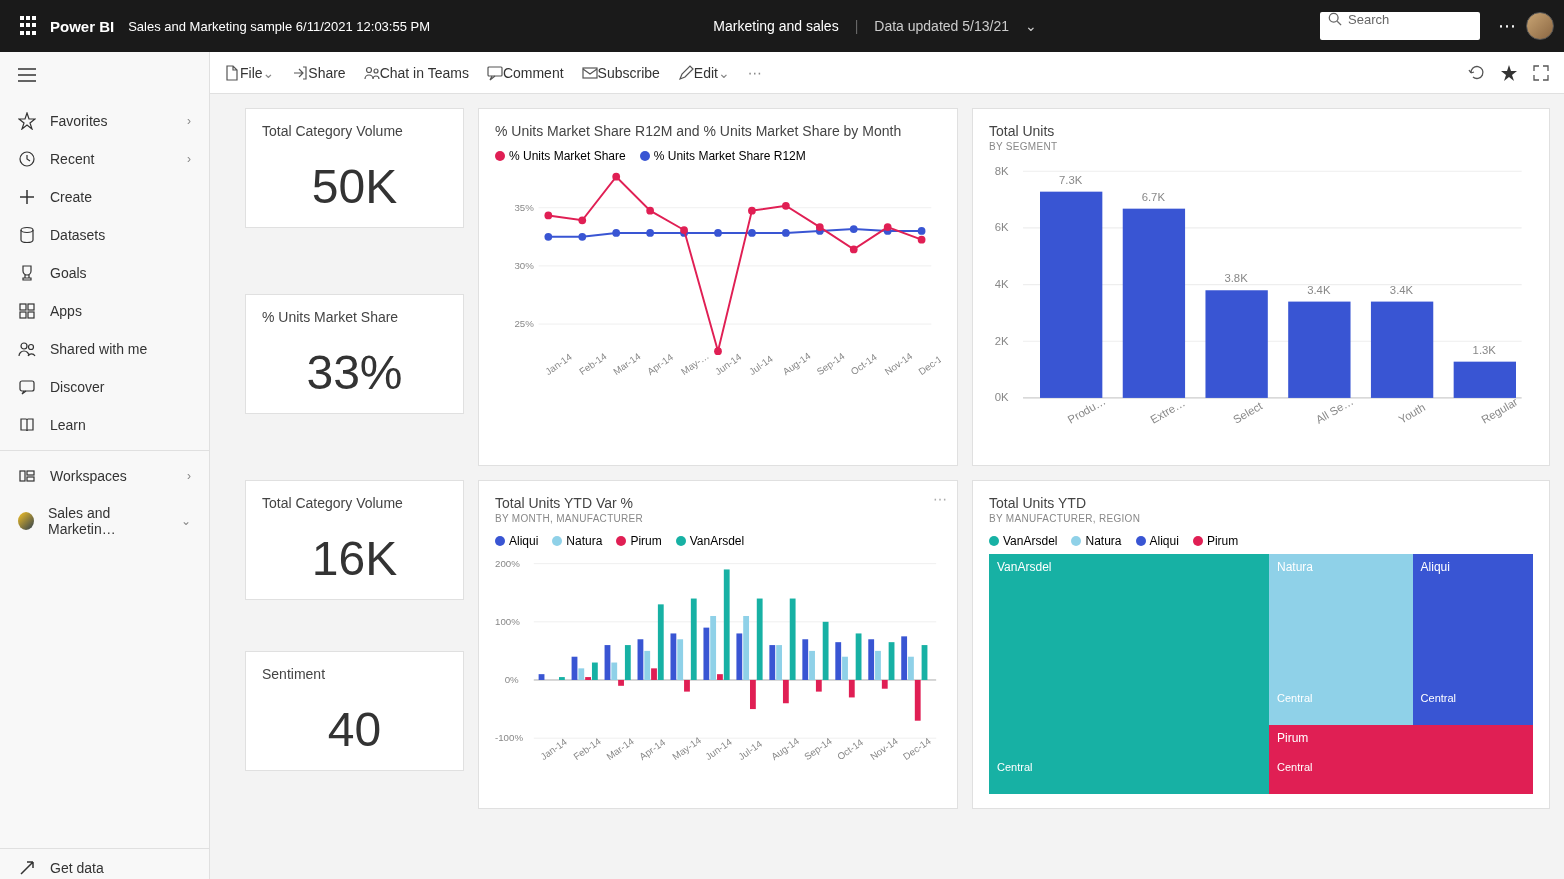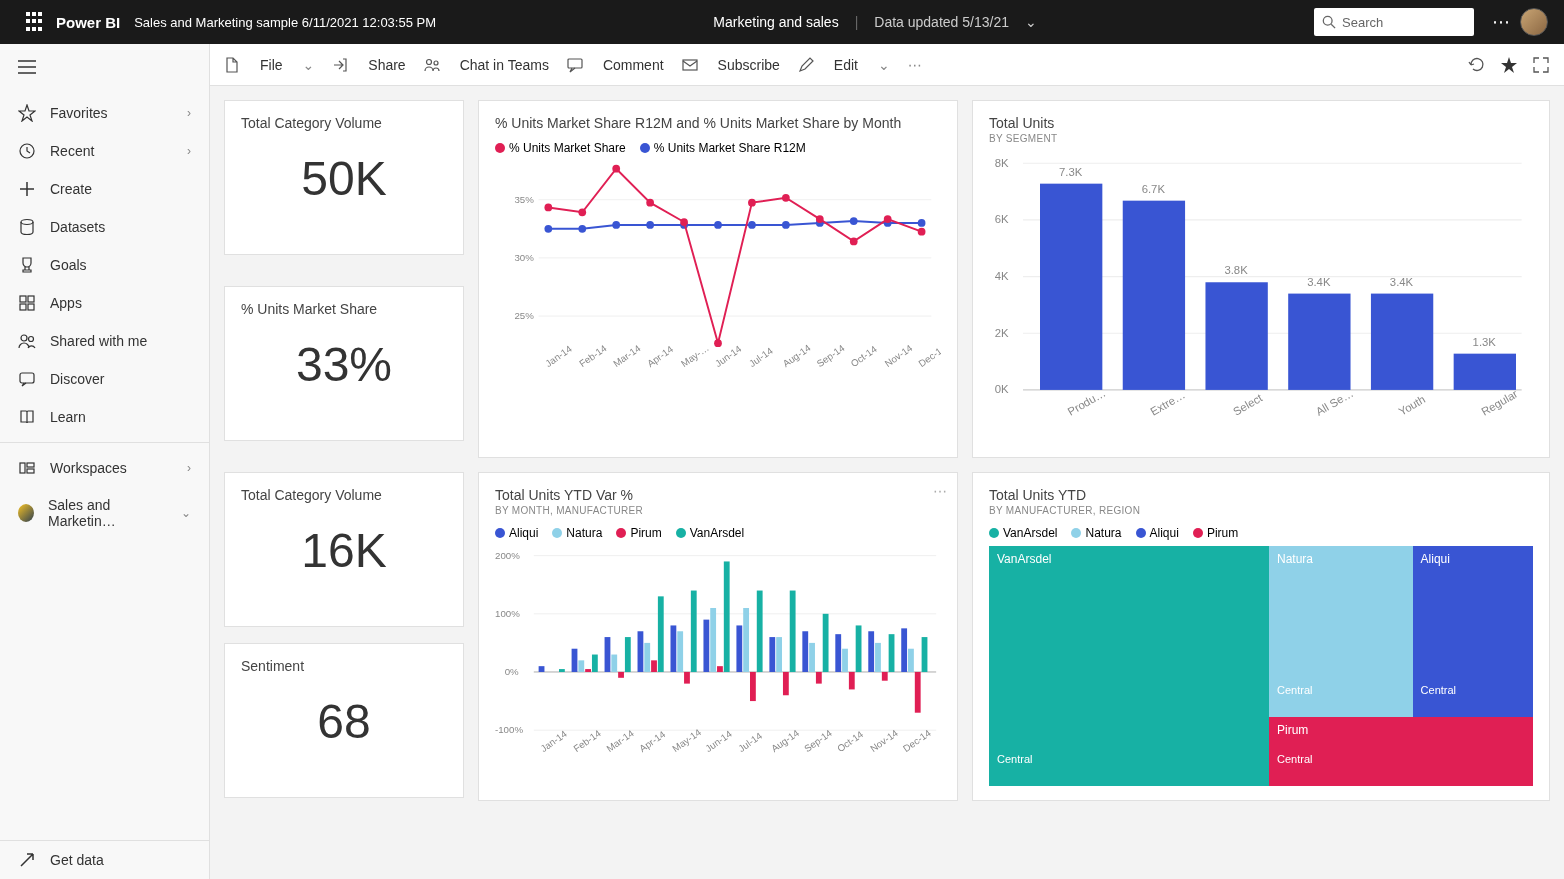--- a/index.html
+++ b/index.html
@@ -1,59 +1,59 @@
 <!DOCTYPE html>
 <html><head>
 <meta charset="utf-8">
 <style>
 * { margin: 0; padding: 0; box-sizing: border-box; font-family: "Segoe UI", Arial, sans-serif; }
 body { background: #f3f3f3; width: 1564px; height: 879px; overflow: hidden; }
 
 
-.top-header { background: #1a1a1a; color: #fff; height: 44px; display: flex; align-items: center; padding: 0 16px; }
+.top-header { background: #1a1a1a; color: #fff; height: 52px; display: flex; align-items: center; padding: 0 10px; }
 .waffle { width: 20px; height: 20px; margin: 0 10px; display: grid; grid-template-columns: repeat(3, 4px); gap: 2px; cursor: pointer; }
 .waffle span { background: #fff; width: 4px; height: 4px; }
 .app-name { font-weight: 600; font-size: 15px; margin-right: 14px; }
 .file-info { font-size: 13px; color: #ffffff; }
 .header-center { flex: 1; text-align: center; font-size: 14px; display: flex; justify-content: center; align-items: center; gap: 16px; }
 .header-center .hc-title { color: #fff; }
 .header-center .hc-sep { color: #666; }
 .header-center .hc-updated { color: #ccc; }
-.search-box { background: #fff; border-radius: 2px; width: 160px; height: 28px; display: flex; align-items: center; padding: 0 8px; color: #666; font-size: 13px; margin-right: 8px; }
+.search-box { background: #fff; border-radius: 2px; width: 160px; height: 28px; display: flex; align-items: flex-start; padding: 0 8px; color: #666; font-size: 13px; margin-right: 8px; }
 .search-box svg { margin-right: 6px; }
 .header-right { display: flex; align-items: center; gap: 10px; }
 .dots-h { color: #fff; font-size: 18px; cursor: pointer; }
 .avatar { width: 28px; height: 28px; border-radius: 50%; background: linear-gradient(135deg, #c9a574, #8a6642); border: 1px solid #555; }
 
 
 .container { display: flex; height: calc(100% - 44px); }
 .left-nav { width: 210px; background: #f8f8f8; border-right: 1px solid #e0e0e0; display: flex; flex-direction: column; }
 .nav-hamburger { padding: 14px 18px; cursor: pointer; }
 .nav-hamburger svg { width: 18px; height: 18px; }
 .nav-item { display: flex; align-items: center; padding: 10px 18px; font-size: 14px; color: #333; cursor: pointer; gap: 14px; }
 .nav-item .chev { margin-left: auto; color: #888; font-size: 12px; }
 .nav-divider { border-top: 1px solid #e0e0e0; margin: 6px 0; }
 .nav-bottom { margin-top: auto; border-top: 1px solid #e0e0e0; }
 .ws-icon { width: 18px; height: 18px; border-radius: 50%; background: linear-gradient(135deg, #f7c325, #2c3e50); }
 
 
 .main { flex: 1; display: flex; flex-direction: column; background: #f3f3f3; overflow: hidden; }
 .toolbar { background: #fff; border-bottom: 1px solid #e0e0e0; height: 42px; display: flex; align-items: center; padding: 0 14px; gap: 18px; font-size: 14px; color: #333; }
-.tb-item { display: flex; align-items: center; gap: 20px; cursor: pointer; }
+.tb-item { display: flex; align-items: center; gap: 0; cursor: pointer; }
 .tb-right { margin-left: auto; display: flex; gap: 14px; align-items: center; }
 .ask-bar { background: #fff; padding: 8px 14px; display: flex; align-items: center; gap: 8px; font-size: 14px; color: #555; border-bottom: 1px solid #e0e0e0; }
 .ask-underline { border-bottom: 1px solid #999; padding-bottom: 2px; }
 
 
 .dash { flex: 1; overflow: auto; padding: 14px; display: grid; grid-template-columns: 240px 480px 1fr; grid-auto-rows: min-content; gap: 14px; }
 .tile { background: #fff; border: 1px solid #e0e0e0; padding: 14px 16px; position: relative; }
 .tile-title { font-size: 14px; color: #444; margin-bottom: 2px; }
 .tile-sub { font-size: 10px; color: #888; text-transform: uppercase; letter-spacing: 0.3px; }
 .big-number { font-size: 48px; font-weight: 300; color: #333; text-align: center; margin-top: 20px; }
-.kpi-tile { height: 155px; }
+.kpi-tile { height: 120px; margin-left: 21px; }
 
 
 .legend { display: flex; gap: 14px; font-size: 12px; margin: 10px 0 4px; }
 .legend-item { display: flex; align-items: center; gap: 4px; }
 .dot { width: 10px; height: 10px; border-radius: 50%; }
 .chart-svg { width: 100%; }
 
 .tile .more { position: absolute; top: 10px; right: 10px; color: #aaa; font-size: 14px; cursor: pointer; }
 .treemap { display: flex; flex-direction: column; height: 240px; margin-top: 6px; }
 .tm-row { display: flex; }
@@ -528,18 +528,18 @@
                 <span>Pirum</span>
                 <span class="tm-region">Central</span>
               </div>
             </div>
           </div>
         </div>
       </div>
 
       <div class="tile kpi-tile">
         <div class="tile-title">Sentiment</div>
-        <div class="big-number">68</div>
+        <div class="big-number">40</div>
       </div>
 
     </div>
   </div>
 </div>
 
 </body></html>

